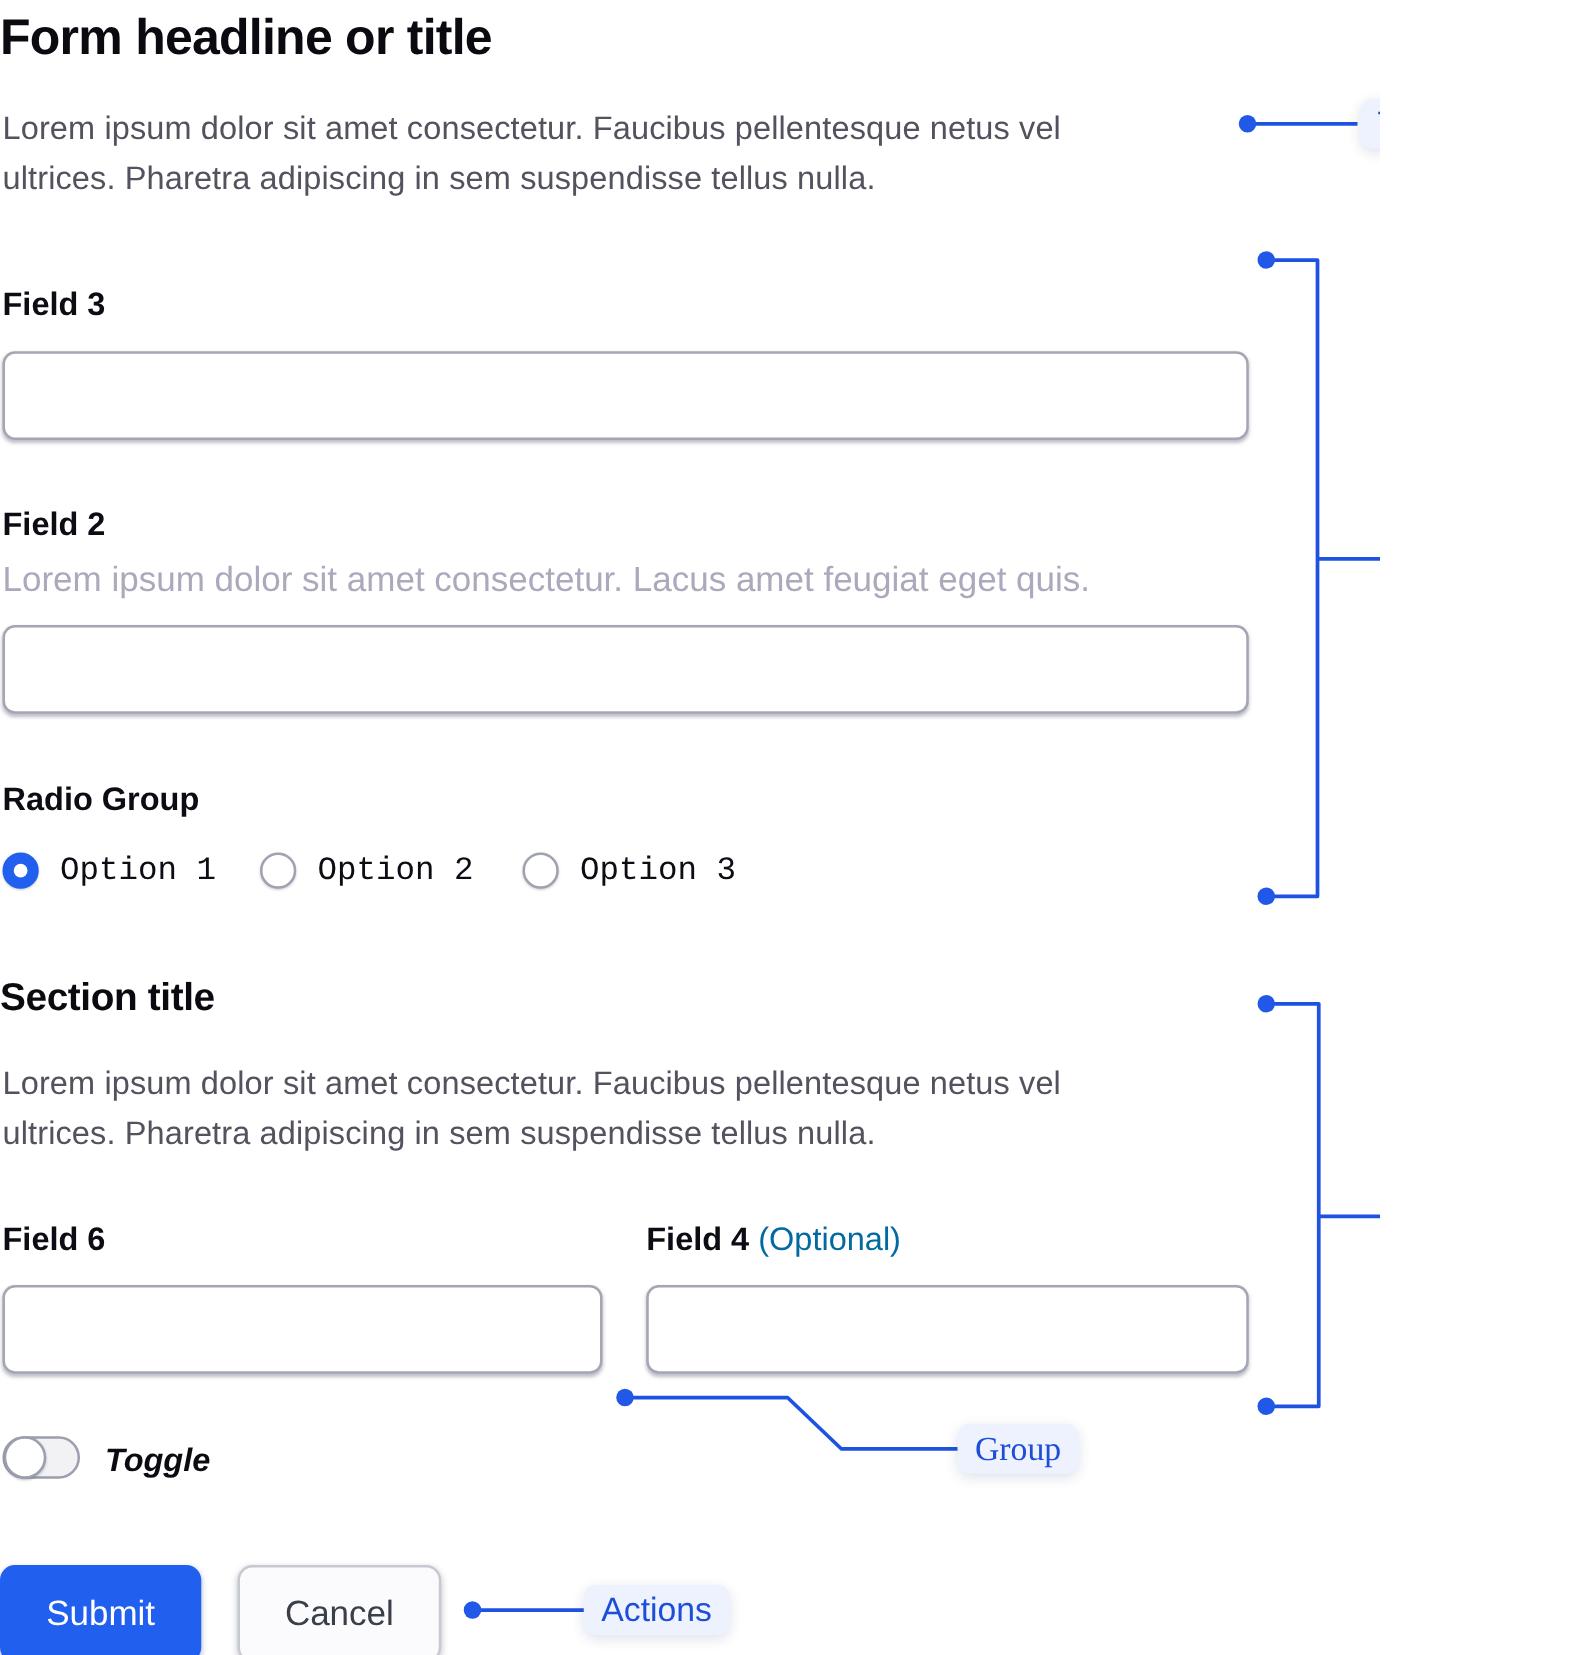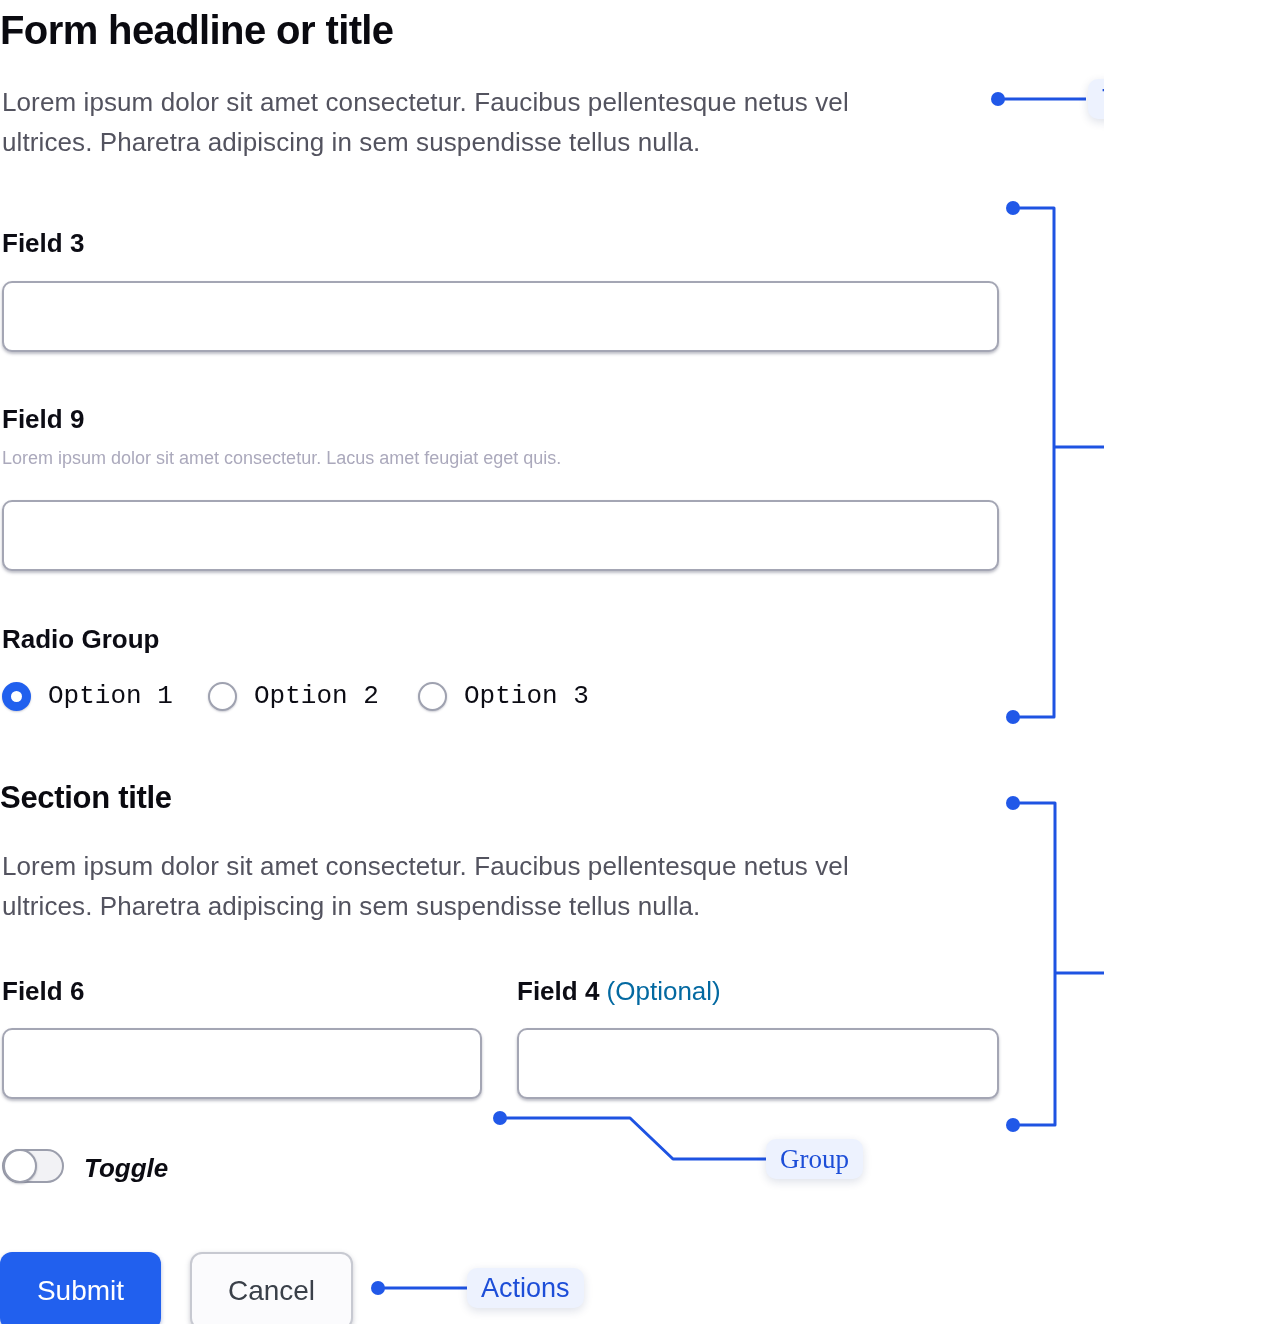--- a/index.html
+++ b/index.html
@@ -83,22 +83,22 @@
 <body>
 
 <div id="canvas">
 
   <div class="abs h1">Form headline or title</div>
   <div class="abs para" id="intro">Lorem ipsum dolor sit amet consectetur. Faucibus pellentesque netus vel ultrices. Pharetra adipiscing in sem suspendisse tellus nulla.</div>
 
   <div class="abs field-label" style="left:2px; top:228px;">Field 3</div>
   <input class="input" style="left: 2px; top: 281px; width: 997px;" placeholder="">
 
-  <div class="abs field-label" style="left:2px; top:404px;">Field 9</div>
-  <div class="abs" style="left:2px; top:448px; font-size:18px; color:#aba9bc;">Lorem ipsum dolor sit amet consectetur. Lacus amet feugiat eget quis.</div>
+  <div class="abs field-label" style="left:2px; top:404px;">Field 2</div>
+  <div class="abs" style="left:2px; top:448px; font-size:28px; color:#aba9bc;">Lorem ipsum dolor sit amet consectetur. Lacus amet feugiat eget quis.</div>
   <input class="input" style="left: 2px; top: 500px; width: 997px;" placeholder="">
 
   <div class="abs field-label" style="left:2px; top:624px;">Radio Group</div>
   <div class="radio-item selected" style="left:2px;">
     <span class="radio-circle"></span>
     <span class="radio-text">Option 1</span>
   </div>
   <div class="radio-item" style="left:208px;">
     <span class="radio-circle"></span>
     <span class="radio-text">Option 2</span>

